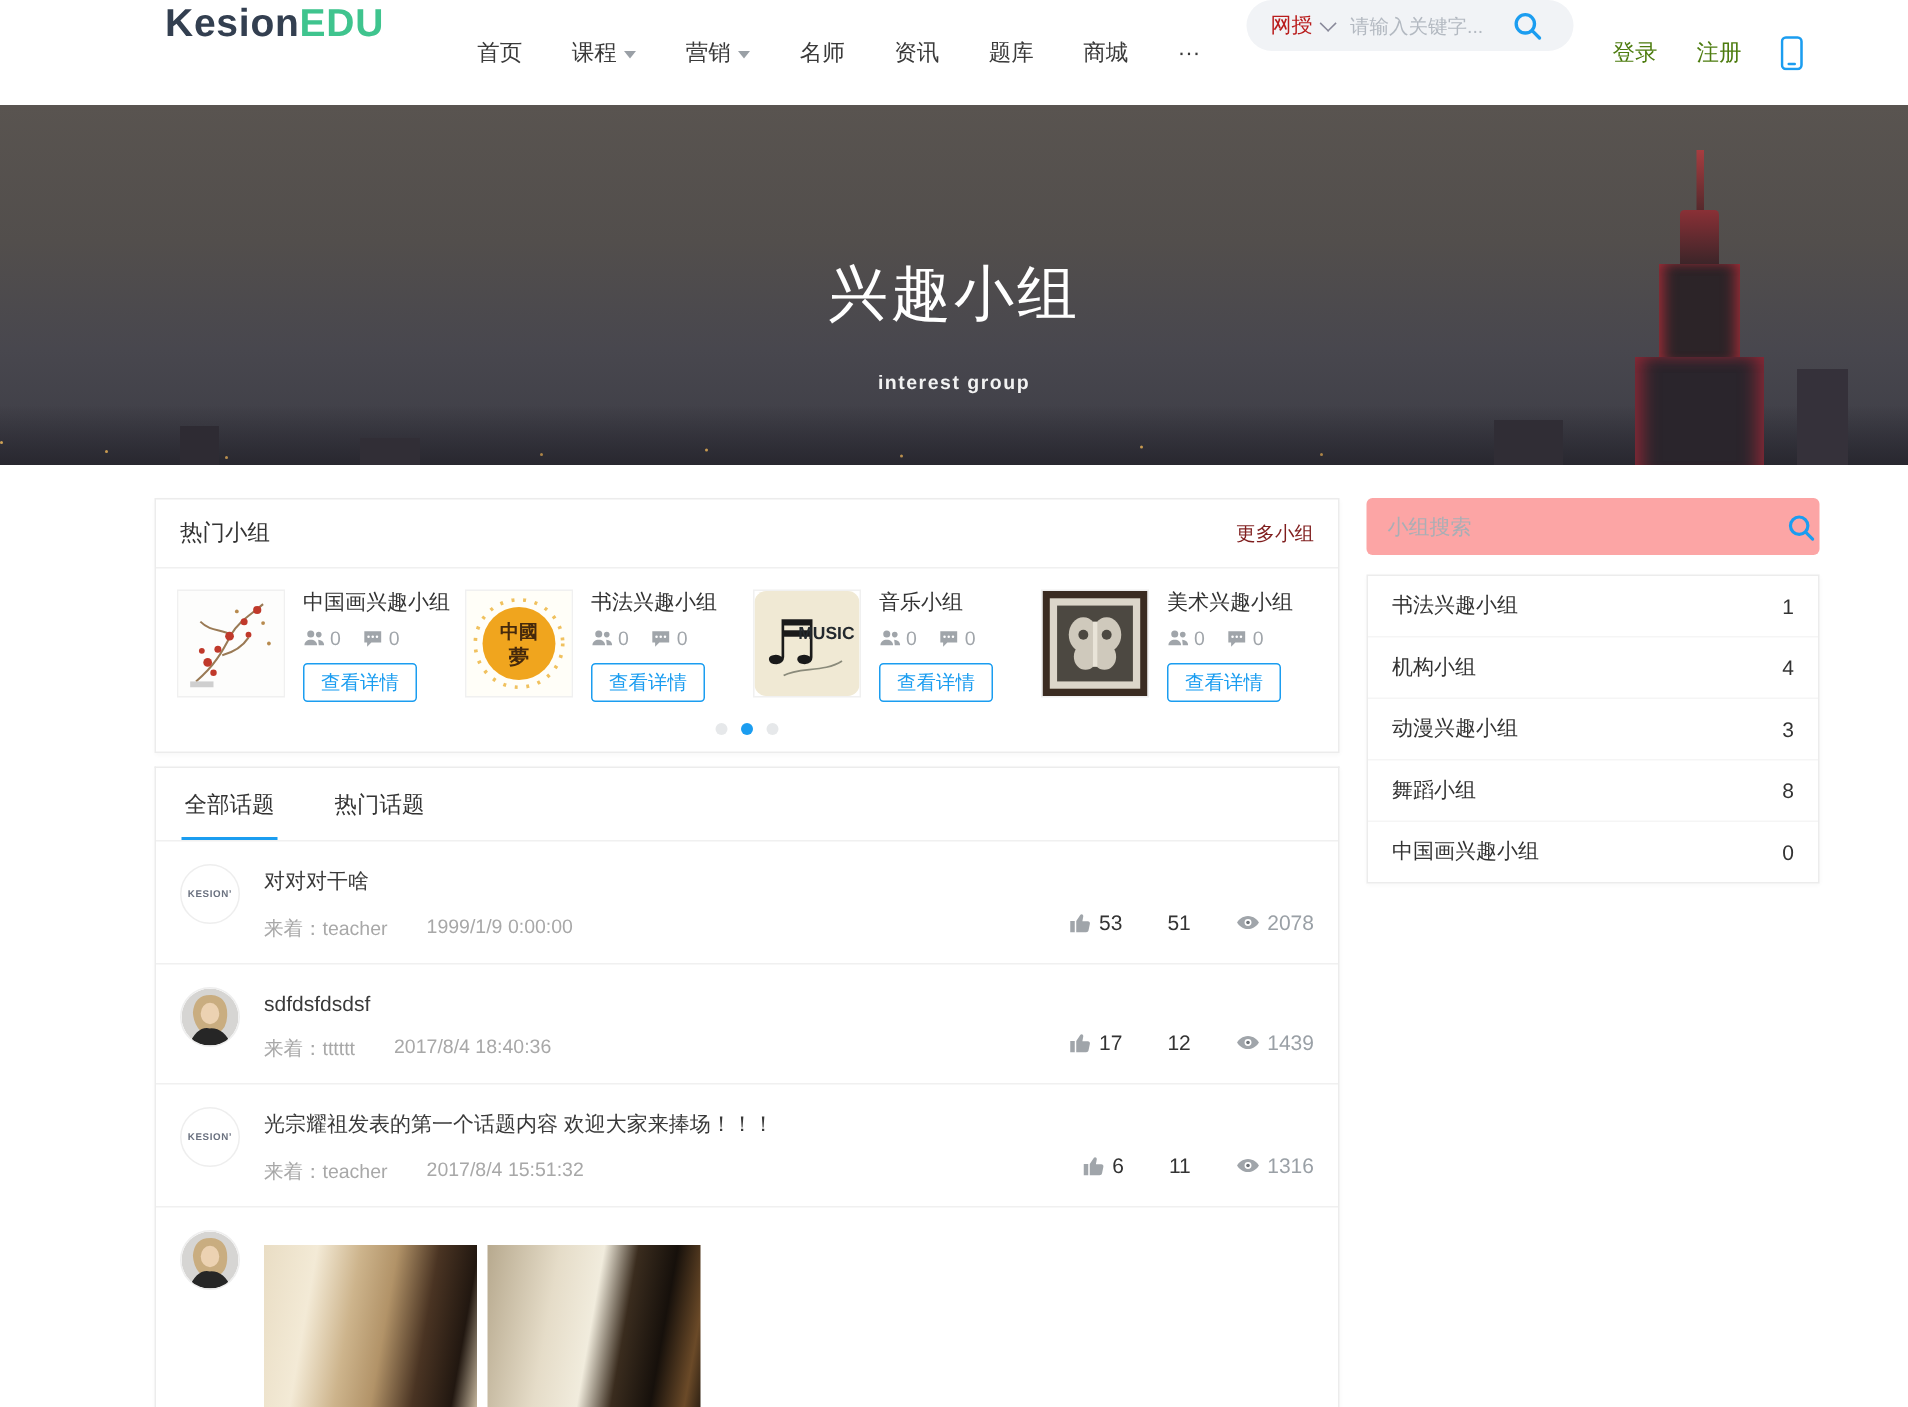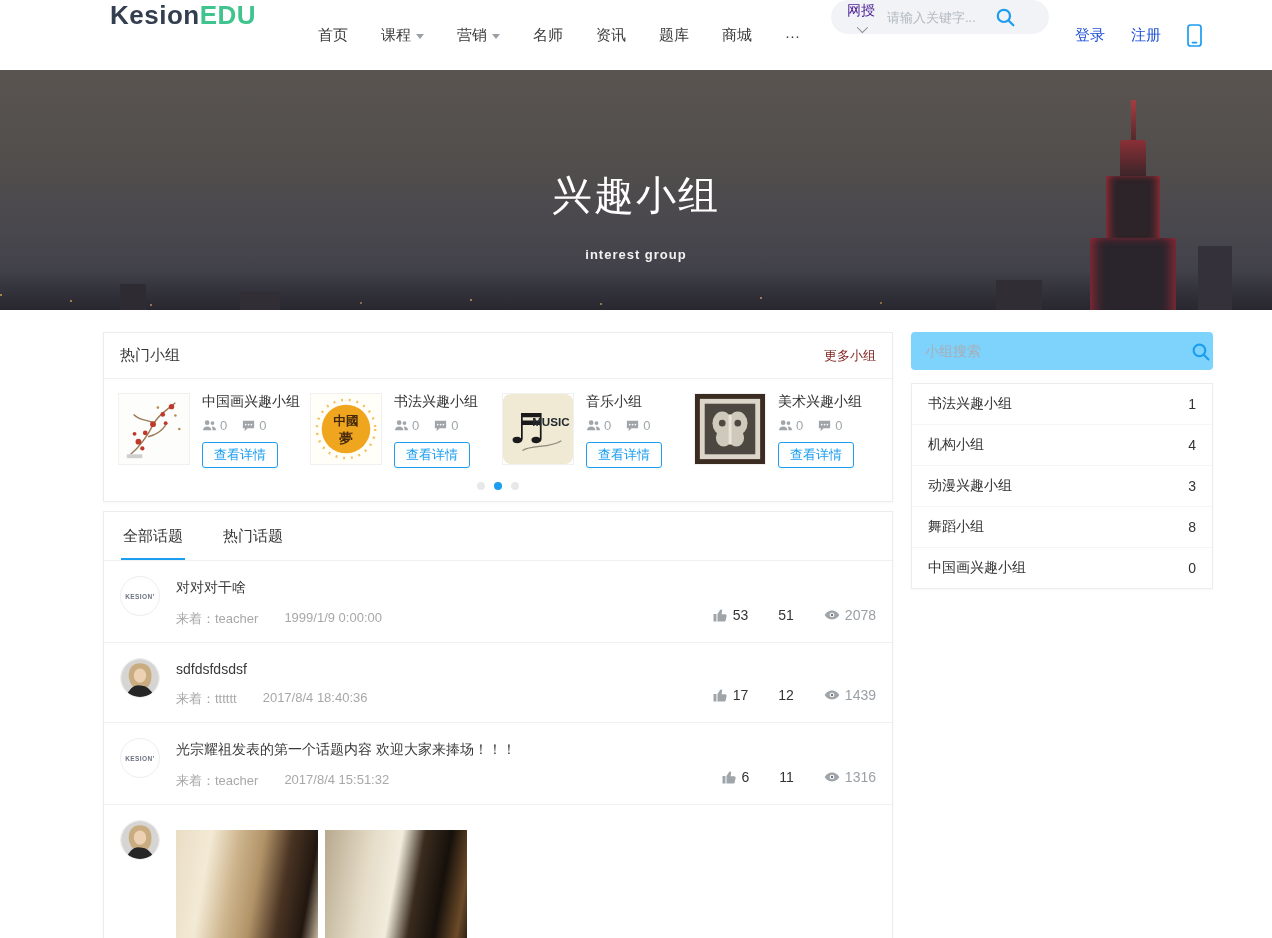--- a/index.html
+++ b/index.html
@@ -8,27 +8,27 @@
 
   
   .header { height:70px; display:flex; padding:0 70px 0 110px; background:#fff; position:relative; z-index:5; }
   .logo { font-size:26px; font-weight:bold; letter-spacing:.5px; cursor:pointer; }
   .logo .p1 { color:#333f50; }
   .logo .p2 { color:#3fc48e; }
   .nav { display:flex; align-items:center; gap:33px; margin-left:62px; }
   .nav-item { font-size:15px; color:#3a3a3a; text-decoration:none; display:flex; align-items:center; gap:5px; cursor:pointer; white-space:nowrap; }
   .caret { width:0; height:0; border-left:4px solid transparent; border-right:4px solid transparent; border-top:5px solid #9aa0a6; margin-top:2px; }
   .hsearch { margin-left:auto; width:218px; height:34px; background:#f1f3f6; border-radius:17px; display:flex; align-items:center; padding:0 12px 0 16px; }
-  .hsearch-cat { font-size:14px; color:#4c1d95; display:flex; align-items:center; gap:5px; cursor:pointer;flex-direction:column; }
+  .hsearch-cat { font-size:14px; color:#b91c1c; display:flex; align-items:center; gap:5px; cursor:pointer; }
   .chev { width:8px; height:8px; border-right:1.5px solid #889; border-bottom:1.5px solid #889; transform:rotate(45deg) translateY(-2px); }
   .hsearch-input { border:none; background:transparent; outline:none; font-size:13px; color:#555; width:108px; margin-left:12px; font-family:inherit; }
   .hsearch-input::placeholder { color:#b3b9c1; }
   .hsearch-btn { width:20px; height:20px; cursor:pointer; background:none; border:none; padding:0; }
   .auth { display:flex; align-items:center; gap:26px; margin-left:26px; }
-  .auth a { font-size:15px; color:#1d4ed8; text-decoration:none; cursor:pointer; }
+  .auth a { font-size:15px; color:#4d7c0f; text-decoration:none; cursor:pointer; }
   .phone-icon { width:15px; height:23px; cursor:pointer; }
 
   
   .banner { position:relative; height:240px; overflow:hidden;
     background:linear-gradient(180deg,#595450 0%,#524e4c 38%,#48474e 68%,#3c3c45 100%); }
   .banner-title { text-align:center; padding-top:98px; font-size:40px; color:#fff; letter-spacing:2px; position:relative; z-index:3; }
   .banner-sub { text-align:center; margin-top:24px; font-size:13px; font-weight:bold; color:#f2f2f2; letter-spacing:1px; position:relative; z-index:3; }
   .skyline { position:absolute; left:0; right:0; bottom:0; height:40px;
     background:linear-gradient(180deg,rgba(44,44,52,0) 0%,rgba(38,37,45,.9) 100%); }
   .bldg { position:absolute; bottom:0; background:#2e2b33; }
@@ -86,21 +86,21 @@
   .t-stat { display:flex; align-items:center; gap:5px; }
   .t-stat svg { width:16px; height:16px; }
   .t-stat .gray { color:#9aa0a6; }
   .emoji { width:18px; height:18px; display:inline-block; }
   .t-photos { display:flex; gap:7px; margin-top:10px; }
   .t-photo { width:142px; height:120px; }
   .photo1 { background:linear-gradient(100deg,#e9ddc4 0%,#f3ead6 22%,#cdb48c 40%,#b29368 55%,#4a3423 72%,#211710 88%,#d8c9ae 100%); }
   .photo2 { background:linear-gradient(100deg,#b7a98e 0%,#e5dcc8 30%,#f1ecdd 48%,#3a2c1e 62%,#16100b 78%,#6b4a28 92%,#241a10 100%); }
 
   
-  .s-search { height:38px; background:#7dd3fc; border-radius:4px; display:flex; align-items:center; padding:0 3px 0 14px; }
+  .s-search { height:38px; background:#fca5a5; border-radius:4px; display:flex; align-items:center; padding:0 3px 0 14px; }
   .s-search input { flex:1; border:none; background:transparent; outline:none; font-size:14px; color:#555; font-family:inherit; }
   .s-search input::placeholder { color:#a9aeb5; }
   .s-search button { width:19px; height:19px; background:none; border:none; padding:0; cursor:pointer; }
   .s-card { margin-top:13px; }
   .s-head { font-size:15px; color:#333; padding:16px 16px 14px; border-bottom:1px solid #f2f2f2; }
   .s-item { display:flex; justify-content:space-between; align-items:center; padding:11px 16px; border-bottom:1px solid #f5f5f5; font-size:14px; color:#333; cursor:pointer; }
   .s-item:last-child { border-bottom:none; }
   .s-count { color:#333; }
 </style>
 </head>

